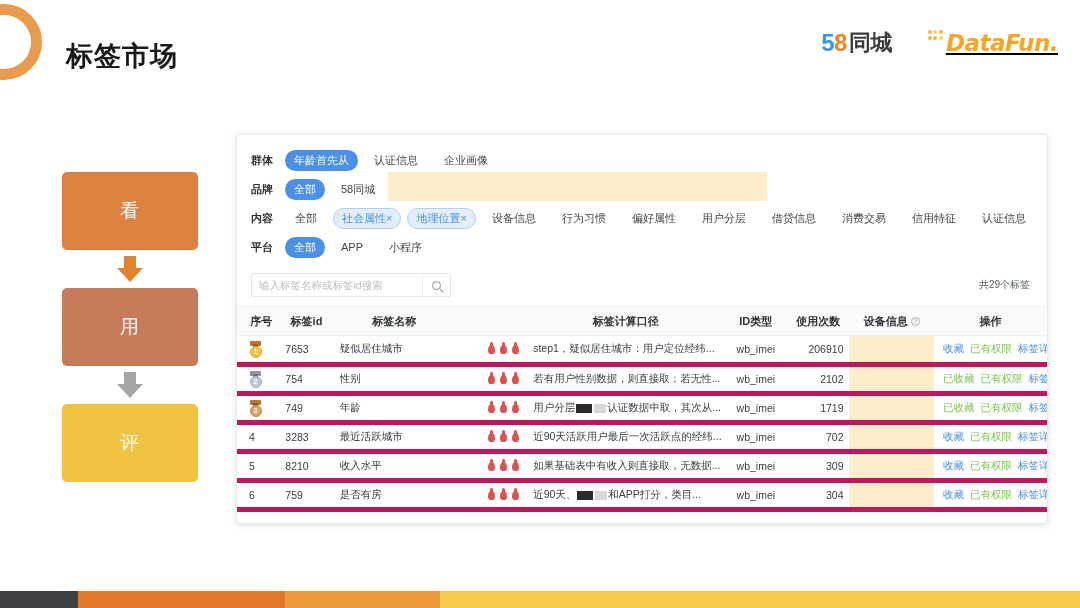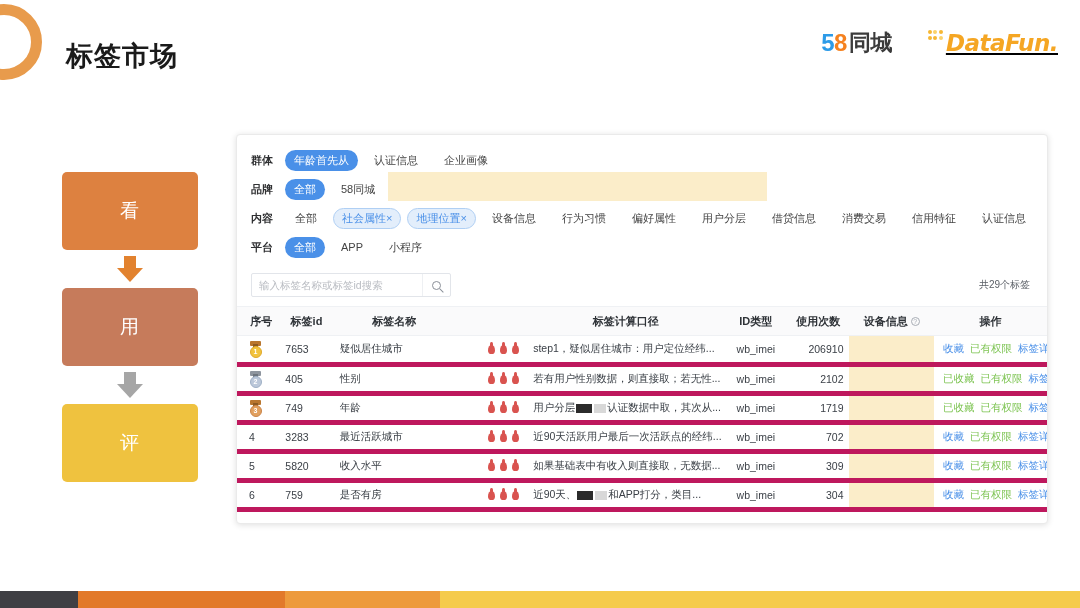--- a/index.html
+++ b/index.html
@@ -299,21 +299,21 @@
             <td class="c-formula">step1，疑似居住城市：用户定位经纬...</td>
             <td class="c-idtype">wb_imei</td>
             <td class="c-uses">206910</td>
             <td class="c-cover">
               <span class="cover-mask"></span>
             </td>
             <td class="c-act"><span class="act blue">收藏</span><span class="act green">已有权限</span><span class="act blue">标签详情</span></td>
           </tr>
           <tr>
             <td class="c-idx"><span class="medal g2"><span class="ribbon"></span><span class="disc">2</span></span></td>
-            <td class="c-id">405</td>
+            <td class="c-id">754</td>
             <td class="c-name">性别</td>
             <td class="c-heat">
               <span class="heat">
                 <span class="flame"></span>
                 <span class="flame"></span>
                 <span class="flame"></span>
               </span>
             </td>
             <td class="c-formula">若有用户性别数据，则直接取；若无性...</td>
             <td class="c-idtype">wb_imei</td>
@@ -356,21 +356,21 @@
             <td class="c-formula">近90天活跃用户最后一次活跃点的经纬...</td>
             <td class="c-idtype">wb_imei</td>
             <td class="c-uses">702</td>
             <td class="c-cover">
               <span class="cover-mask"></span>
             </td>
             <td class="c-act"><span class="act blue">收藏</span><span class="act green">已有权限</span><span class="act blue">标签详情</span></td>
           </tr>
           <tr>
             <td class="c-idx">5</td>
-            <td class="c-id">5820</td>
+            <td class="c-id">8210</td>
             <td class="c-name">收入水平</td>
             <td class="c-heat">
               <span class="heat">
                 <span class="flame"></span>
                 <span class="flame"></span>
                 <span class="flame"></span>
               </span>
             </td>
             <td class="c-formula">如果基础表中有收入则直接取，无数据...</td>
             <td class="c-idtype">wb_imei</td>

